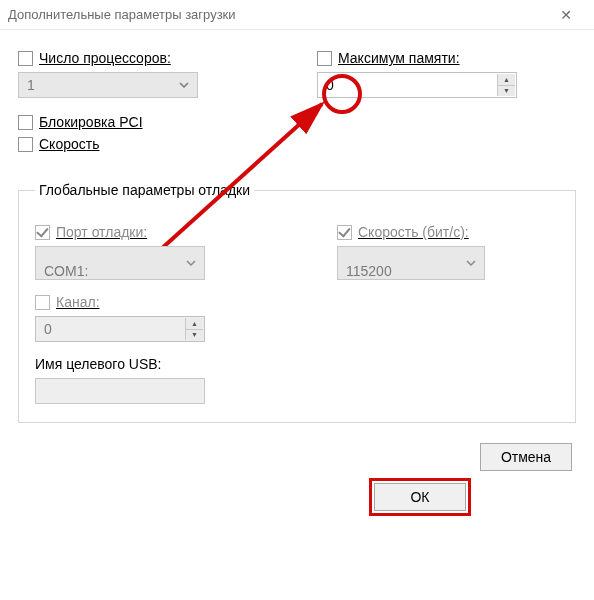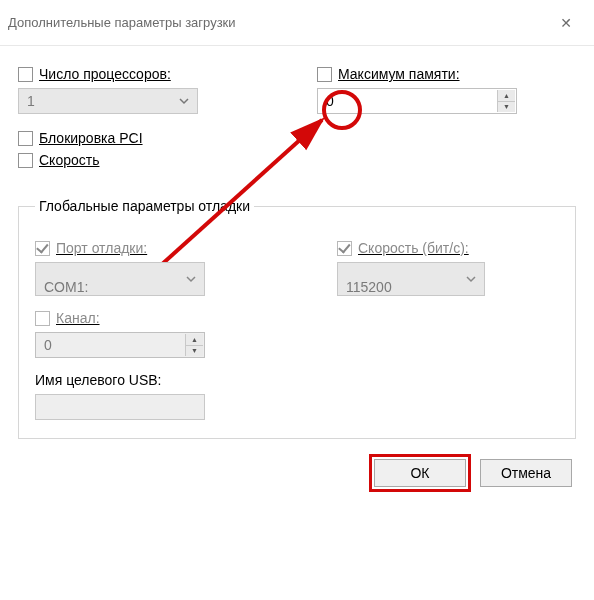--- a/index.html
+++ b/index.html
@@ -8,21 +8,21 @@
     font-family: "Segoe UI", Tahoma, sans-serif;
     font-size: 13px;
     background: #fff;
     color: #000;
     width: 594px;
     height: 600px;
     overflow: hidden;
     position: relative;
   }
   .titlebar {
-    height: 46px;
+    height: 30px;
     display: flex;
     align-items: center;
     padding: 0 8px;
     border-bottom: 1px solid #e8e8e8;
   }
   .titlebar-title {
     flex: 1;
     font-size: 13px;
     color: #6b6b6b;
   }
@@ -192,20 +192,21 @@
     background: #f0f0f0;
     display:flex;
     align-items:center;
     justify-content:center;
     font-size: 14px;
     cursor:pointer;
   }
   .btn.primary-highlight {
     outline: 3px solid #d30808;
     outline-offset: 2px;
+    margin-top: 40px;
   }
   
   .anno-circle {
     position:absolute;
     width: 40px;
     height: 40px;
     border: 4px solid #d30808;
     border-radius: 50%;
     left: 322px;
     top: 44px;

